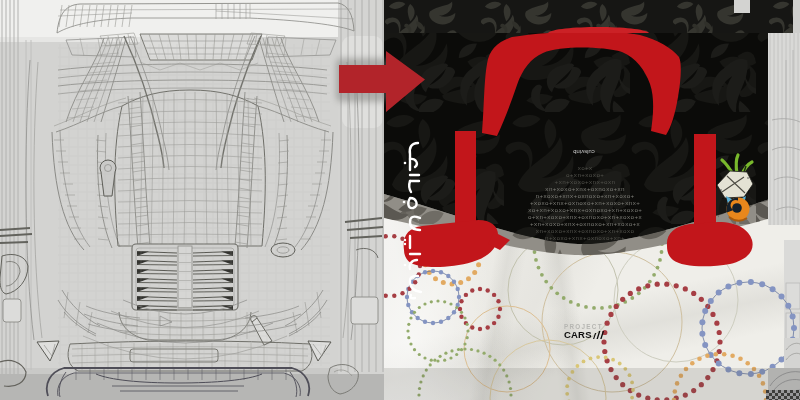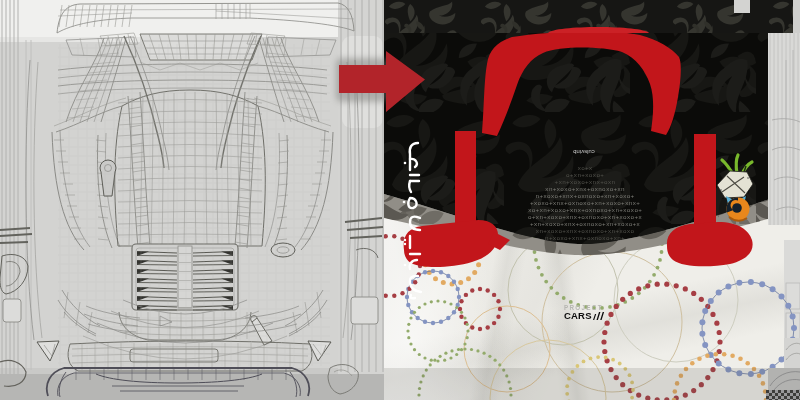--- a/index.html
+++ b/index.html
@@ -909,21 +909,21 @@
 <circle cx="721" cy="190" r="0.8" fill="#555"></circle>
         <circle cx="748" cy="178" r="0.8" fill="#555"></circle>
 <path d="M726,196 q10,7 20,0 l-2,8 q-9,5 -16,0 Z" fill="#57aed6"></path>
 <circle cx="738" cy="209" r="11.5" fill="#e8871c"></circle>
 <path d="M738,197.5 a11.5,11.5 0 0 0 -11,15 l6.5,-2.5 a5,5 0 0 1 4.5,-9.5 Z" fill="#13202c"></path>
 <circle cx="737" cy="208" r="4.8" fill="#13202c"></circle>
 <path d="M729,217 q9,7 18,1" stroke="#a85a0e" stroke-width="1.8" fill="none"></path>
 </g>
     </svg>
 
-<div style="position:absolute;left:564px;top:304px;width:50px;">
+<div style="position:absolute;left:564px;top:323px;width:50px;">
 <div style="font-size:6.3px;letter-spacing:1.3px;color:#b6b6b2;font-weight:bold;">PROJECT</div>
 <div style="font-size:9.5px;letter-spacing:0.2px;color:#0e0e0e;font-weight:bold;margin-top:-1px;">CARS<svg width="13" height="8" viewBox="0 0 13 8" style="vertical-align:-1px">
           <path d="M1,8 L3,2 L4.2,2 L2.2,8 Z M4.5,8 L7,0 L8.4,0 L5.9,8 Z M8.2,8 L10.7,0 L12.1,0 L9.6,8 Z" fill="#0e0e0e"></path>
         </svg></div>
 </div>
 
 <svg width="40" height="400" viewBox="760 0 40 400" style="position:absolute;left:760px;top:0">
       <rect x="768" y="33" width="32" height="192" fill="#d9d9d7"></rect>
       <line x1="770" y1="33" x2="770" y2="225" stroke="#c4c4c2" stroke-width="1"></line>
       <line x1="774" y1="33" x2="774" y2="225" stroke="#c4c4c2" stroke-width="1"></line>

